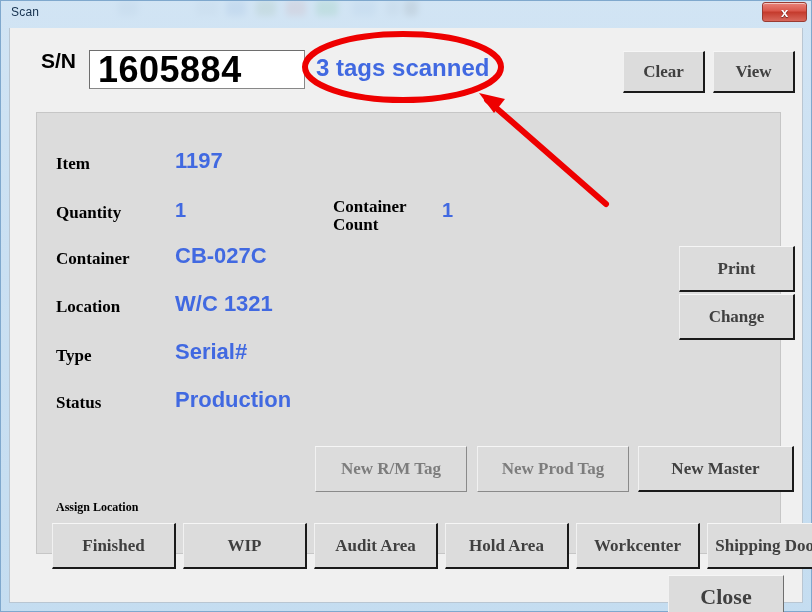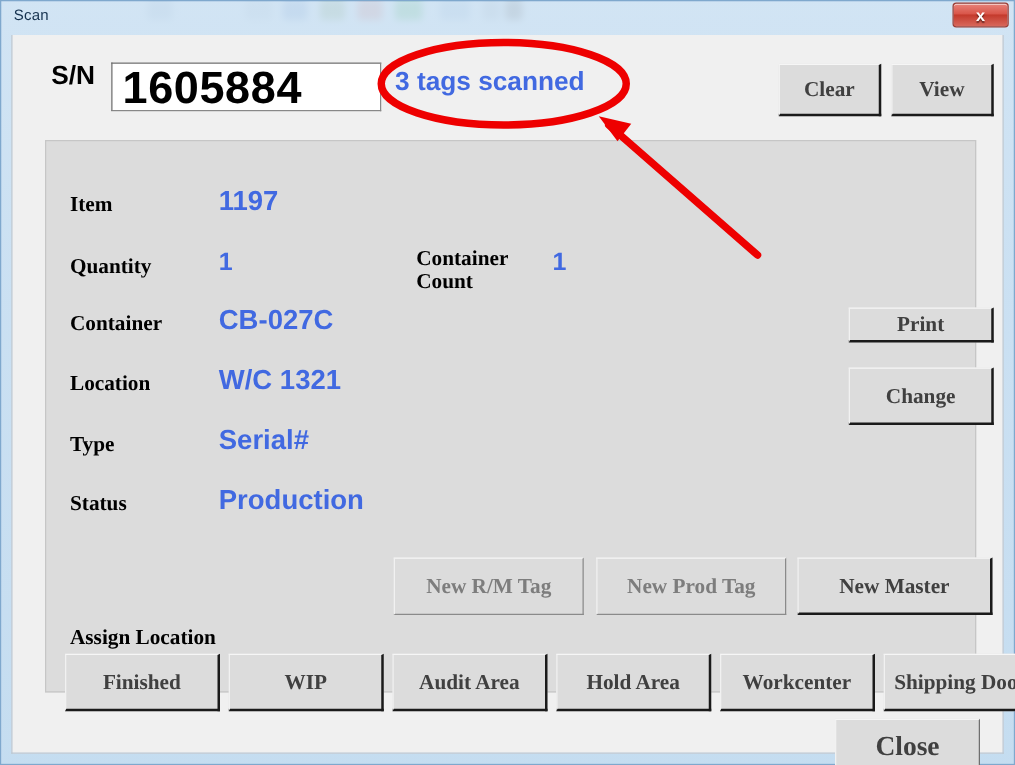--- a/index.html
+++ b/index.html
@@ -124,21 +124,21 @@
     padding: 0 0 0 8px;
     line-height: 37px;
     letter-spacing: .5px;
     overflow: hidden;
     white-space: nowrap;
   }
   #tags-scanned {
     position: absolute;
     left: 306px; top: 26px;
     font-family: "Liberation Sans", sans-serif;
-    font-size: 21px;
+    font-size: 24px;
     font-weight: bold;
     color: #4169e1;
     white-space: nowrap;
   }
 
   
   .btn {
     position: absolute;
     box-sizing: border-box;
     background: #dcdcdc;
@@ -207,34 +207,34 @@
   #val-ccount     { left: 405px; top: 86px; }
   #lbl-container  { left: 19px; top: 136px; }
   #val-container  { left: 138px; top: 130px; }
   #lbl-location   { left: 19px; top: 184px; }
   #val-location   { left: 138px; top: 178px; }
   #lbl-type       { left: 19px; top: 233px; }
   #val-type       { left: 138px; top: 226px; }
   #lbl-status     { left: 19px; top: 280px; }
   #val-status     { left: 138px; top: 274px; }
 
-  #btn-print  { left: 642px; top: 133px; width: 116px; height: 28px; }
+  #btn-print  { left: 642px; top: 133px; width: 116px; height: 46px; }
   #btn-change { left: 642px; top: 181px; width: 116px; height: 46px; }
 
   
   #btn-inventory   { left: 122px; top: 333px; width: 145px; height: 46px; }
   #btn-newrm       { left: 278px; top: 333px; width: 152px; height: 46px; }
   #btn-newprod     { left: 440px; top: 333px; width: 152px; height: 46px; }
   #btn-newmaster   { left: 601px; top: 333px; width: 156px; height: 46px; }
 
   #assign-label {
     position: absolute;
     left: 19px; top: 387px;
     font-family: "Liberation Serif", serif;
-    font-size: 17px;
+    font-size: 12px;
     font-weight: bold;
     color: #000000;
   }
   .loc-btn {
     top: 410px;
     height: 46px;
   }
   #btn-finished  { left: 15px;  width: 124px; }
   #btn-wip       { left: 146px; width: 124px; }
   #btn-audit     { left: 277px; width: 124px; }

